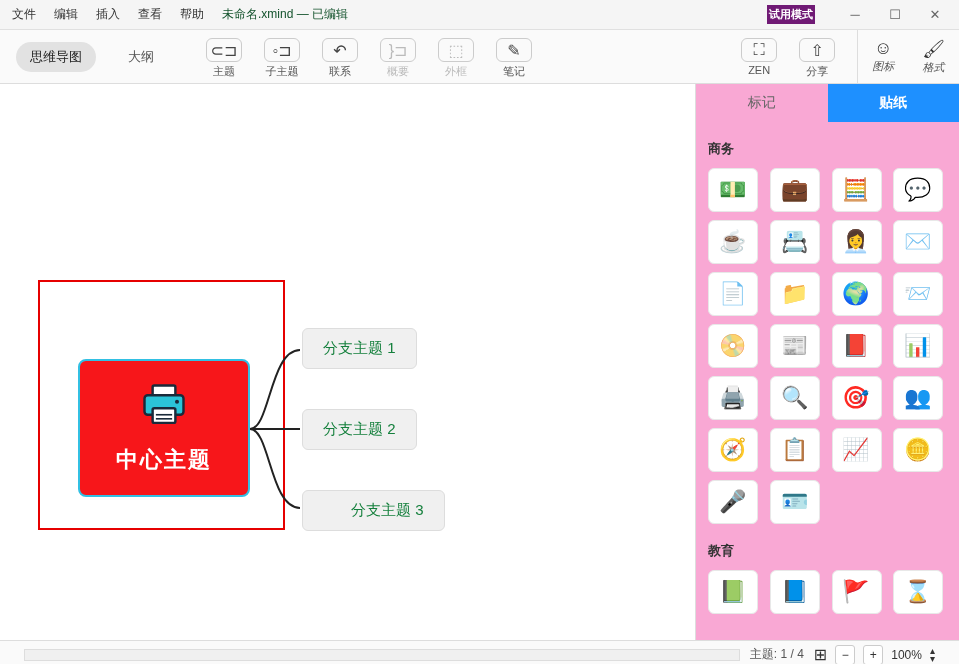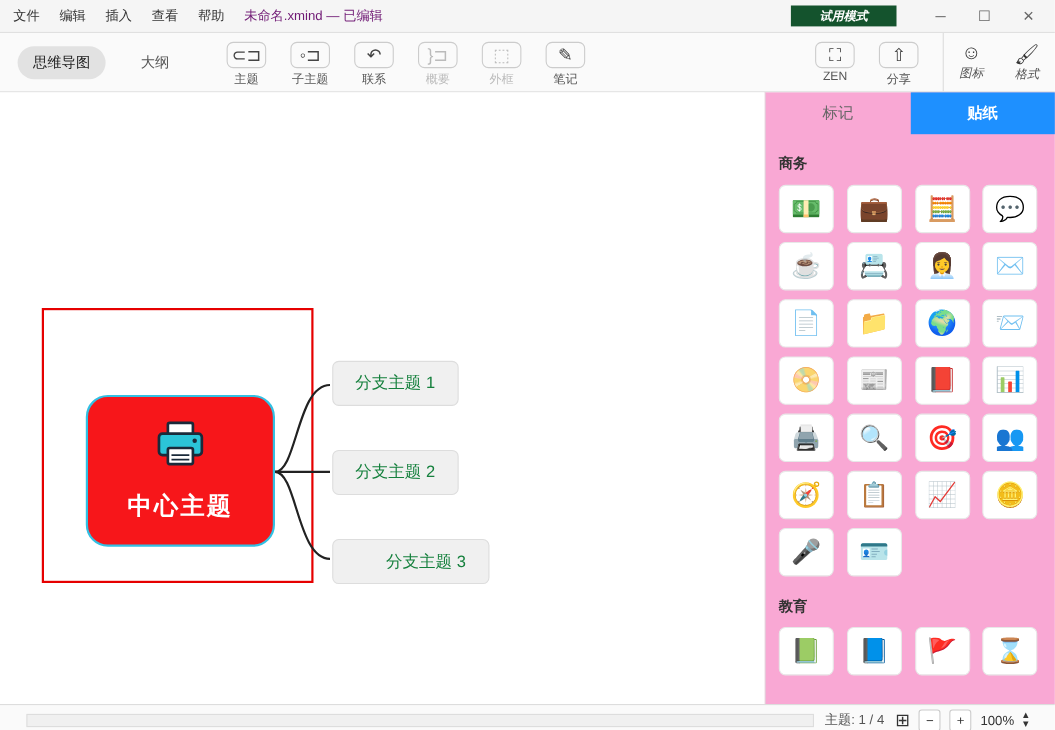--- a/index.html
+++ b/index.html
@@ -2,23 +2,23 @@
 <html><head>
 <meta charset="utf-8">
 <style>
 * { margin: 0; padding: 0; box-sizing: border-box; }
 body { font-family: "Microsoft YaHei", Arial, sans-serif; font-size: 13px; color: #333; background: #fff; width: 959px; height: 664px; overflow: hidden; position: relative; }
 
 
 .titlebar { display: flex; align-items: center; height: 30px; background: #f5f5f5; border-bottom: 1px solid #e0e0e0; padding: 0 4px; }
 .menu-items { display: flex; gap: 2px; }
 .menu-item { padding: 2px 8px; cursor: pointer; font-size: 12px; }
-.title-text { margin-left: 10px; font-size: 12px; color: #701a75; }
+.title-text { margin-left: 10px; font-size: 12px; color: #14532d; }
 .title-right { margin-left: auto; display: flex; align-items: center; gap: 0; }
-.trial-badge { background: #14532d; color: #fff; font-size: 11px; padding: 2px 26px; font-weight: bold; margin-right: 20px; font-style: italic; }
+.trial-badge { background: #701a75; color: #fff; font-size: 11px; padding: 2px 2px; font-weight: bold; margin-right: 20px; }
 .window-btn { width: 40px; height: 26px; display: flex; align-items: center; justify-content: center; cursor: pointer; color: #666; }
 
 
 .toolbar { display: flex; align-items: flex-start; height: 54px; background: #fafafa; border-bottom: 1px solid #ddd; }
 .view-tabs { display: flex; align-items: center; padding: 12px 16px; gap: 18px; }
 .view-tab { padding: 6px 14px; font-size: 13px; color: #555; cursor: pointer; border-radius: 16px; }
 .view-tab.active { background: #e2e2e2; color: #222; font-weight: 500; }
 .tool-group { display: flex; gap: 6px; padding: 4px 14px; }
 .tool-btn { display: flex; flex-direction: column; align-items: center; gap: 2px; padding: 4px 8px; cursor: pointer; border-radius: 4px; min-width: 42px; }
 .tool-btn.bordered .tool-icon { border: 1px solid #ccc; border-radius: 6px; width: 36px; height: 24px; display: flex; align-items: center; justify-content: center; }
@@ -29,21 +29,21 @@
 .spacer { flex: 1; }
 .right-tools { display: flex; gap: 0; padding: 4px 0; border-left: 1px solid #ddd; }
 .right-tool { display: flex; flex-direction: column; align-items: center; padding: 4px 14px; cursor: pointer; }
 .right-tool .icon { font-size: 18px; }
 .right-tool .label { font-size: 11px; color: #555; font-style: italic; }
 
 
 .main { display: flex; height: calc(100% - 26px - 54px - 28px); }
 .canvas-area { flex: 1; position: relative; background: #fff; overflow: hidden; }
 .selection-box { position: absolute; left: 38px; top: 196px; width: 247px; height: 250px; border: 2px solid #e60000; }
-.central-topic { position: absolute; left: 78px; top: 275px; width: 172px; height: 138px; background: #f7161a; border-radius: 20px; border: 2px solid #32c0e3; display: flex; flex-direction: column; align-items: center; justify-content: center; color: #fff; }
+.central-topic { position: absolute; left: 78px; top: 275px; width: 172px; height: 138px; background: #f7161a; border-radius: 8px; border: 2px solid #32c0e3; display: flex; flex-direction: column; align-items: center; justify-content: center; color: #fff; }
 .central-topic .sticker { font-size: 40px; margin-bottom: 8px; }
 .central-topic .label { font-size: 22px; font-weight: bold; letter-spacing: 2px; }
 .branch { position: absolute; background: #f0f0f0; border: 1px solid #ddd; border-radius: 6px; padding: 10px 20px; font-size: 15px; color: #15803d; }
 .branch1 { left: 302px; top: 244px; }
 .branch2 { left: 302px; top: 325px; }
 .branch3 { left: 302px; top: 406px; padding-left: 48px; }
 .connector { position: absolute; stroke: #222; stroke-width: 2; fill: none; }
 
 
 .side-panel { width: 264px; border-left: 1px solid #ddd; display: flex; flex-direction: column; background: #f9a8d4; }

